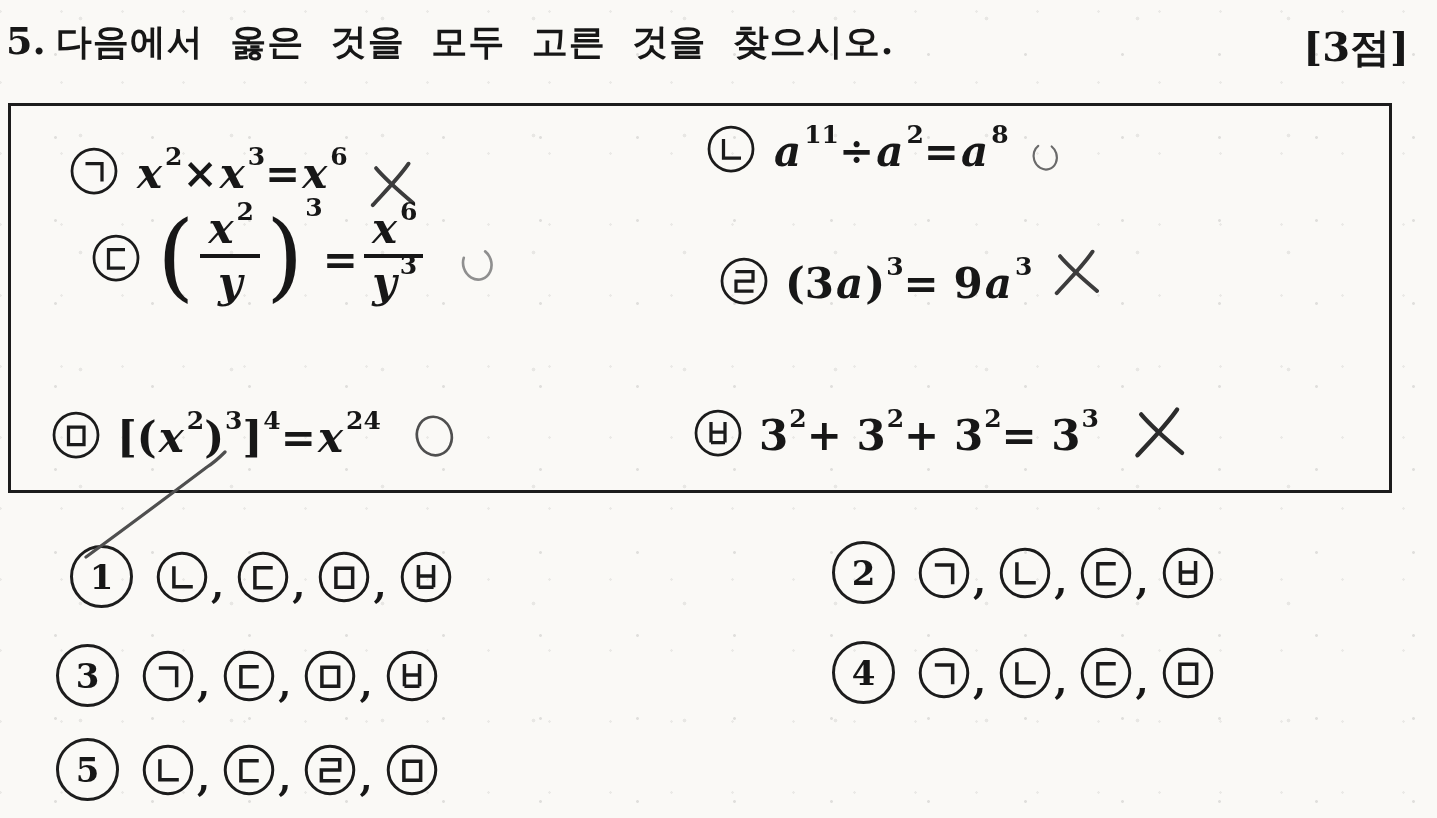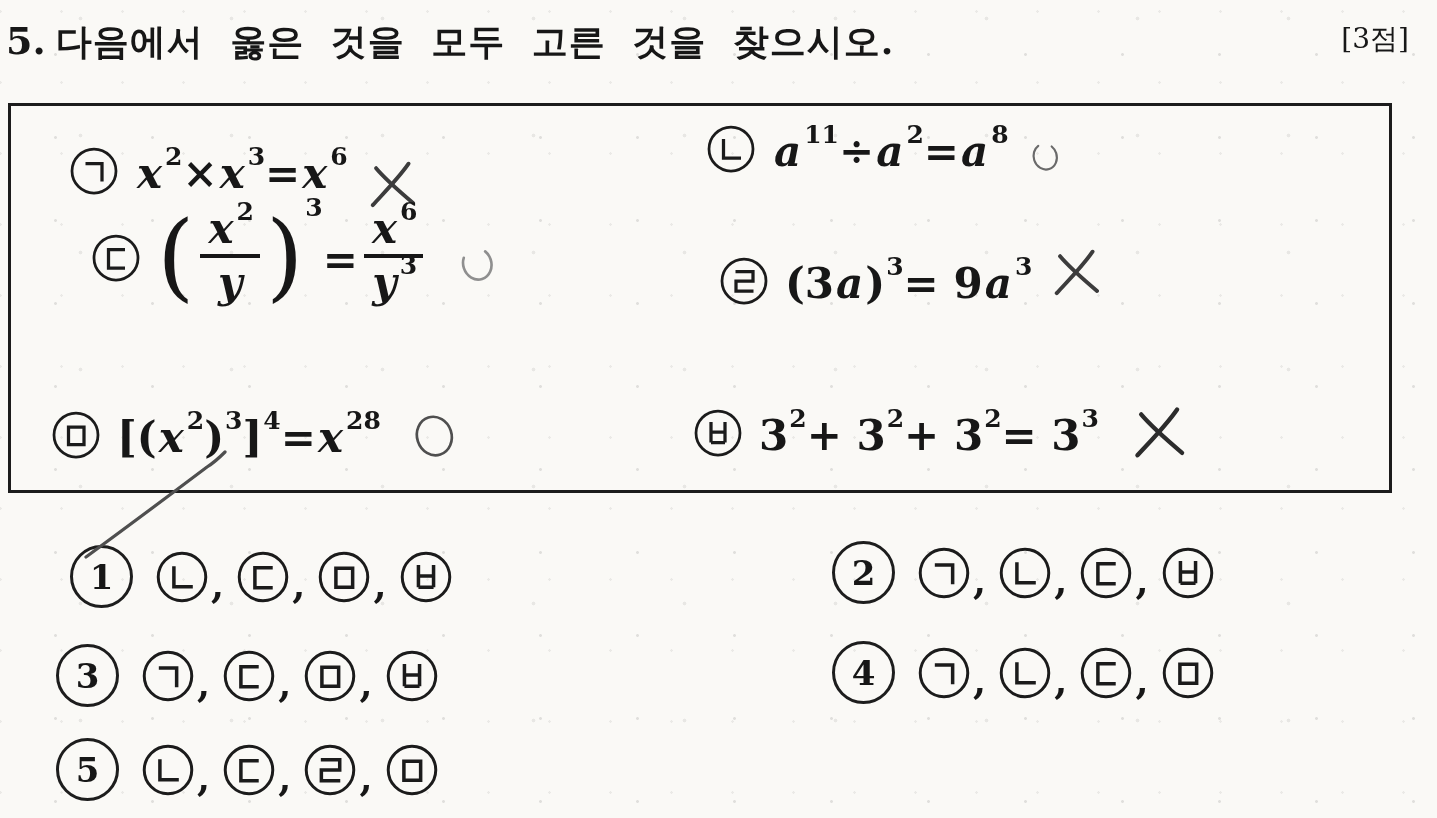--- a/index.html
+++ b/index.html
@@ -11,21 +11,21 @@
       radial-gradient(circle, rgba(90,90,90,.16) 1.1px, transparent 1.7px),
       radial-gradient(circle, rgba(120,120,120,.12) 1px, transparent 1.5px),
       radial-gradient(circle, rgba(70,70,70,.10) 1.6px, transparent 2.2px);
     background-size:97px 83px, 61px 71px, 151px 117px;
     background-position:7px 13px, 31px 47px, 5px 77px;
     position:relative;
   }
   .title-row{position:absolute;left:6px;top:18px;width:1425px;height:52px;white-space:nowrap;}
   .qnum{font-size:38px;font-weight:700;margin-right:10px;}
   .qtitle{font-size:36px;font-weight:700;word-spacing:13px;letter-spacing:1px;}
-  .qpoints{position:absolute;right:22px;top:2px;font-size:28px;font-weight:400;}
+  .qpoints{position:absolute;right:22px;top:2px;font-size:40px;font-weight:700;}
 
   .box{position:absolute;left:8px;top:103px;width:1378px;height:384px;border:3px solid #1c1c1c;background:transparent;}
   .stmt{position:absolute;display:flex;align-items:center;}
   .stmt .marker{display:inline-block;margin-right:16px;flex:0 0 auto;}
   .formula{font-size:42px;font-weight:600;white-space:nowrap;display:inline-flex;align-items:center;}
   .fr{font-style:normal;}
   .fi{font-style:italic;padding:0 2px;}
   .fsup{font-size:25px;position:relative;top:-17px;font-style:normal;margin-left:1px;}
   .fsupb{font-size:25px;position:relative;top:-52px;font-style:normal;margin-left:2px;}
   .fbig{font-size:96px;font-weight:400;line-height:0;position:relative;top:-4px;}
@@ -152,21 +152,21 @@
     <span class="formula">
         <span class="fr">[(</span>
         <span class="fi">x</span>
         <span class="fsup">2</span>
         <span class="fr">)</span>
         <span class="fsup">3</span>
         <span class="fr">]</span>
         <span class="fsup">4</span>
         <span class="fr"> = </span>
         <span class="fi">x</span>
-        <span class="fsup">28</span>
+        <span class="fsup">24</span>
       </span>
     <span class="judgment" style="margin-left:26px;"><svg viewBox="0 0 100 100" width="54" height="54">
           <ellipse cx="50" cy="52" rx="32" ry="36" fill="none" stroke="#4f4f4f" stroke-width="5" stroke-linecap="round" transform="rotate(-18 50 50)"></ellipse>
         </svg></span>
   </div>
   <div class="stmt" style="left:682px;top:296px;">
     <span class="marker"><svg viewBox="0 0 100 100" width="50" height="50">
           <circle cx="50" cy="50" r="44" fill="none" stroke="#1b1b1b" stroke-width="5.5"></circle>
           <path d="M36 28 V69 M64 28 V69 M36 69 H64 M36 48 H64" fill="none" stroke="#1b1b1b" stroke-width="6.5"></path>
         </svg></span>

